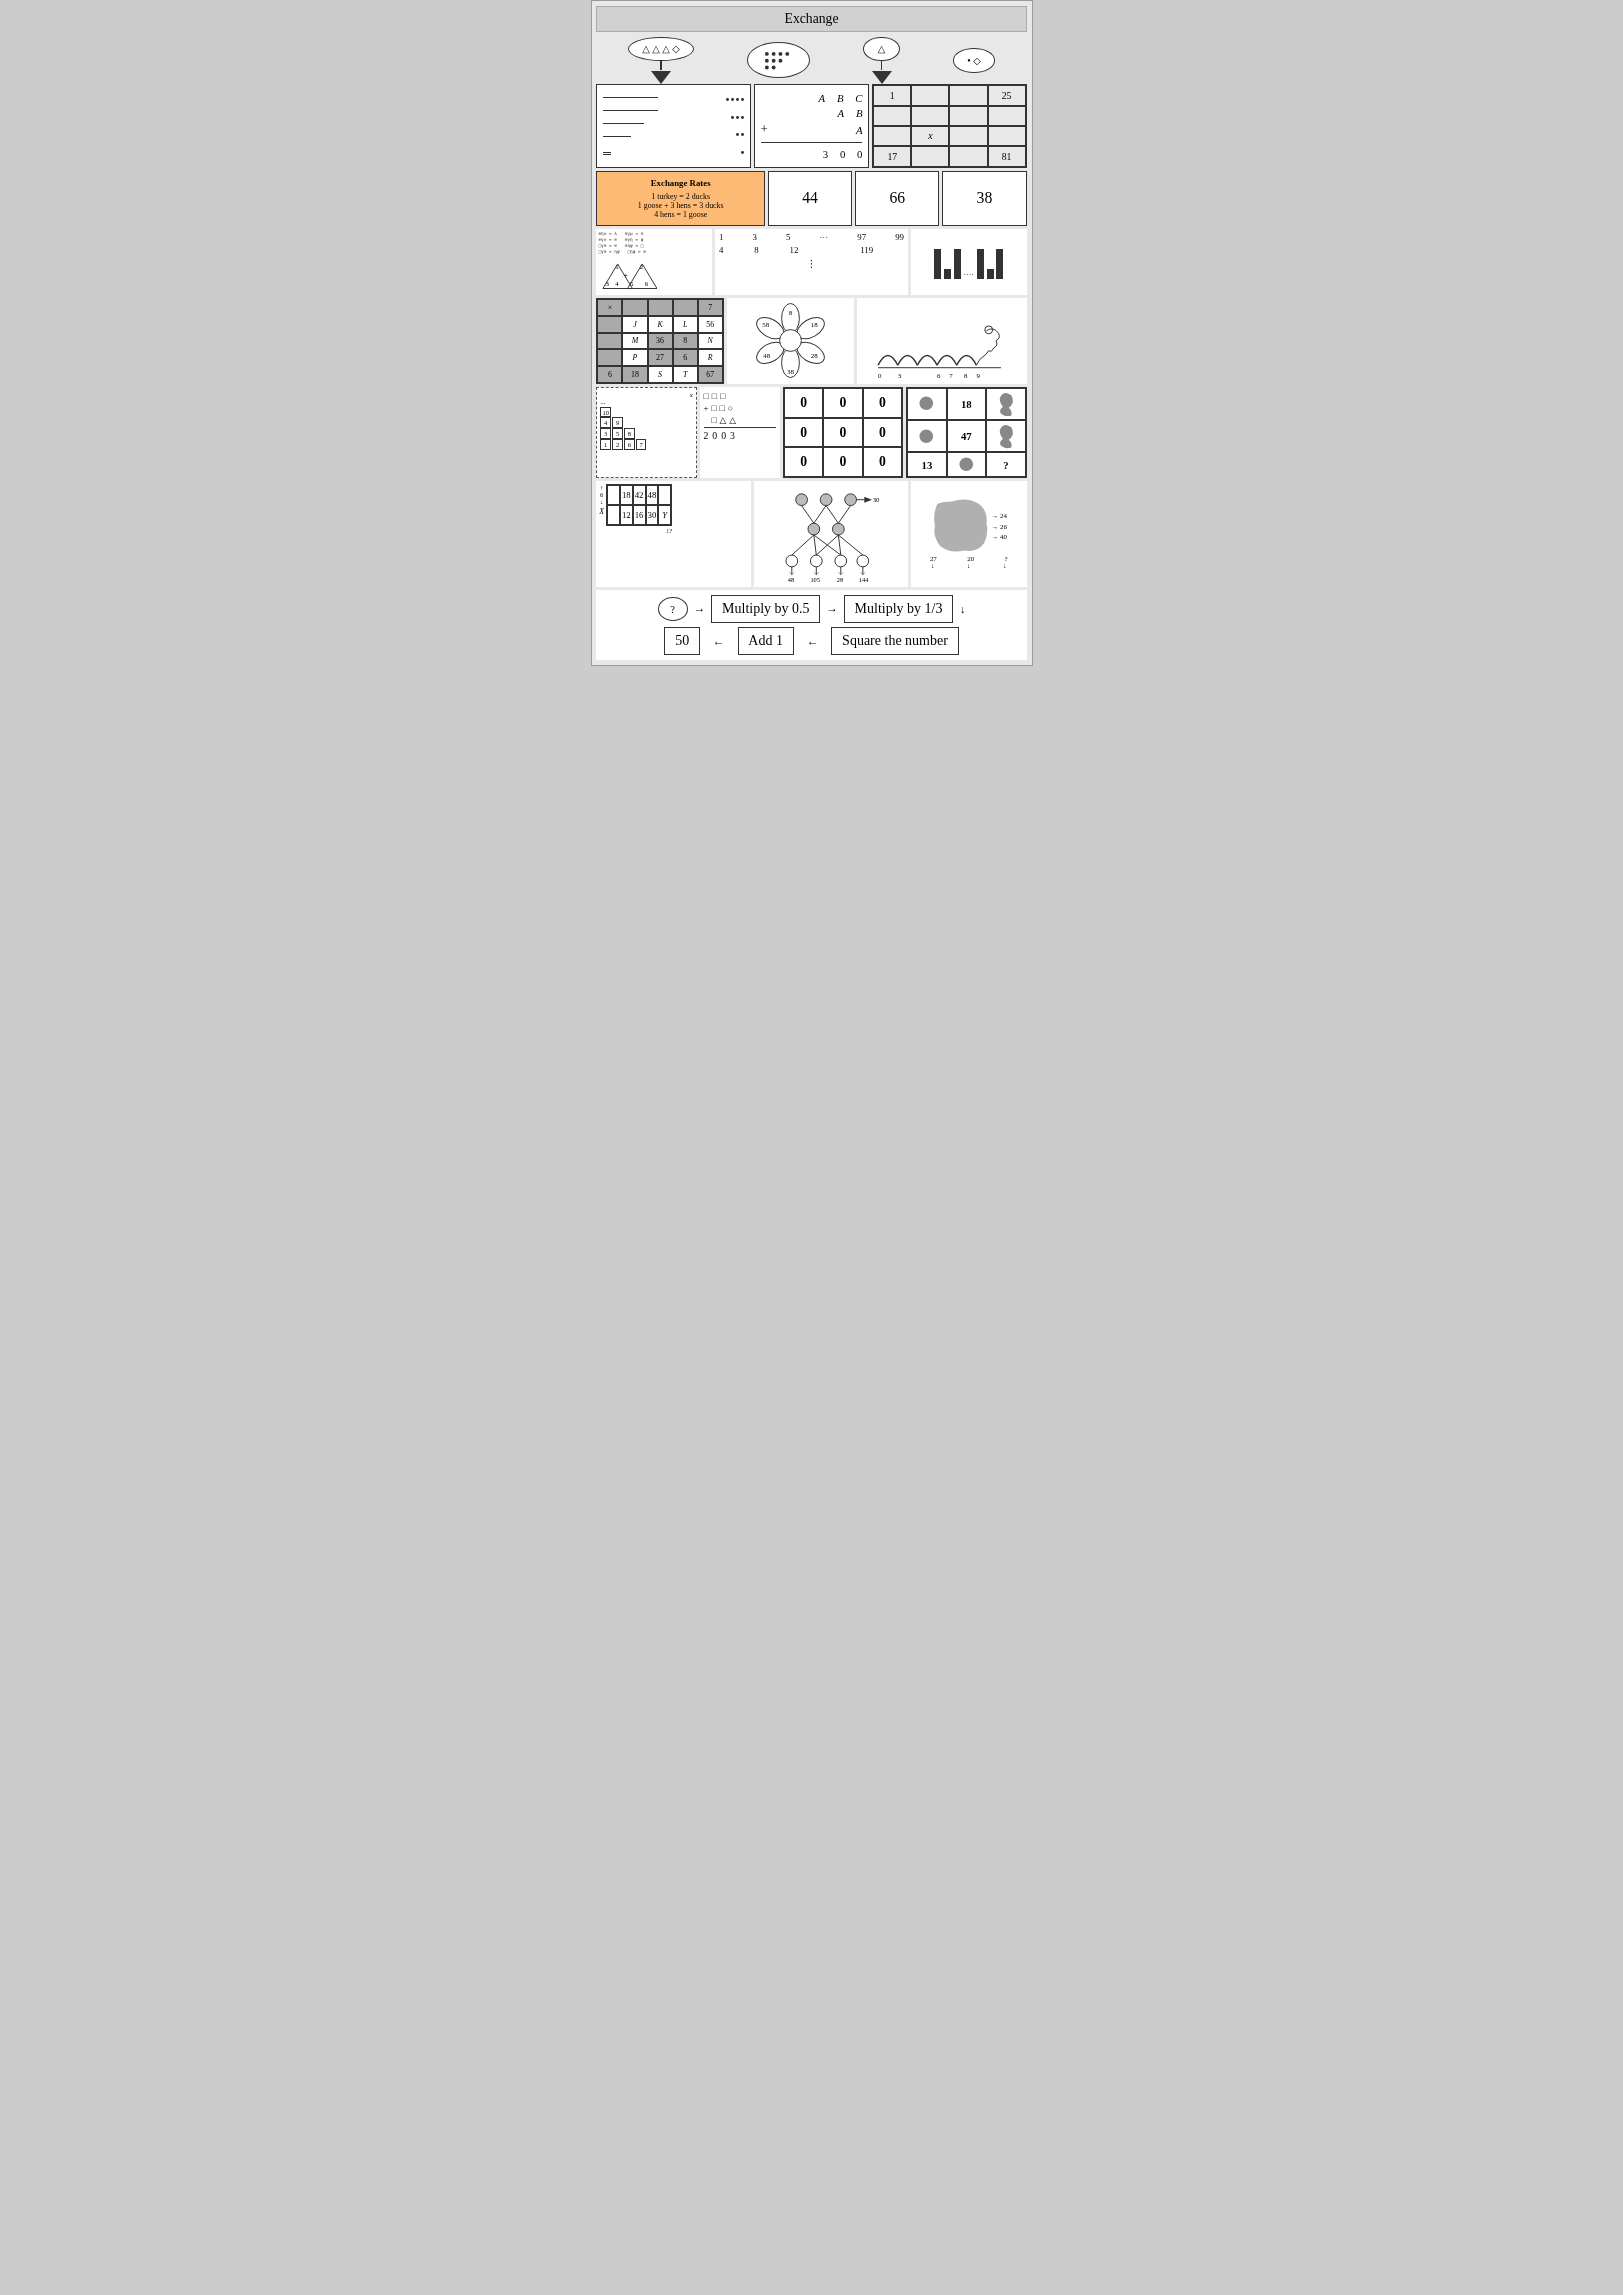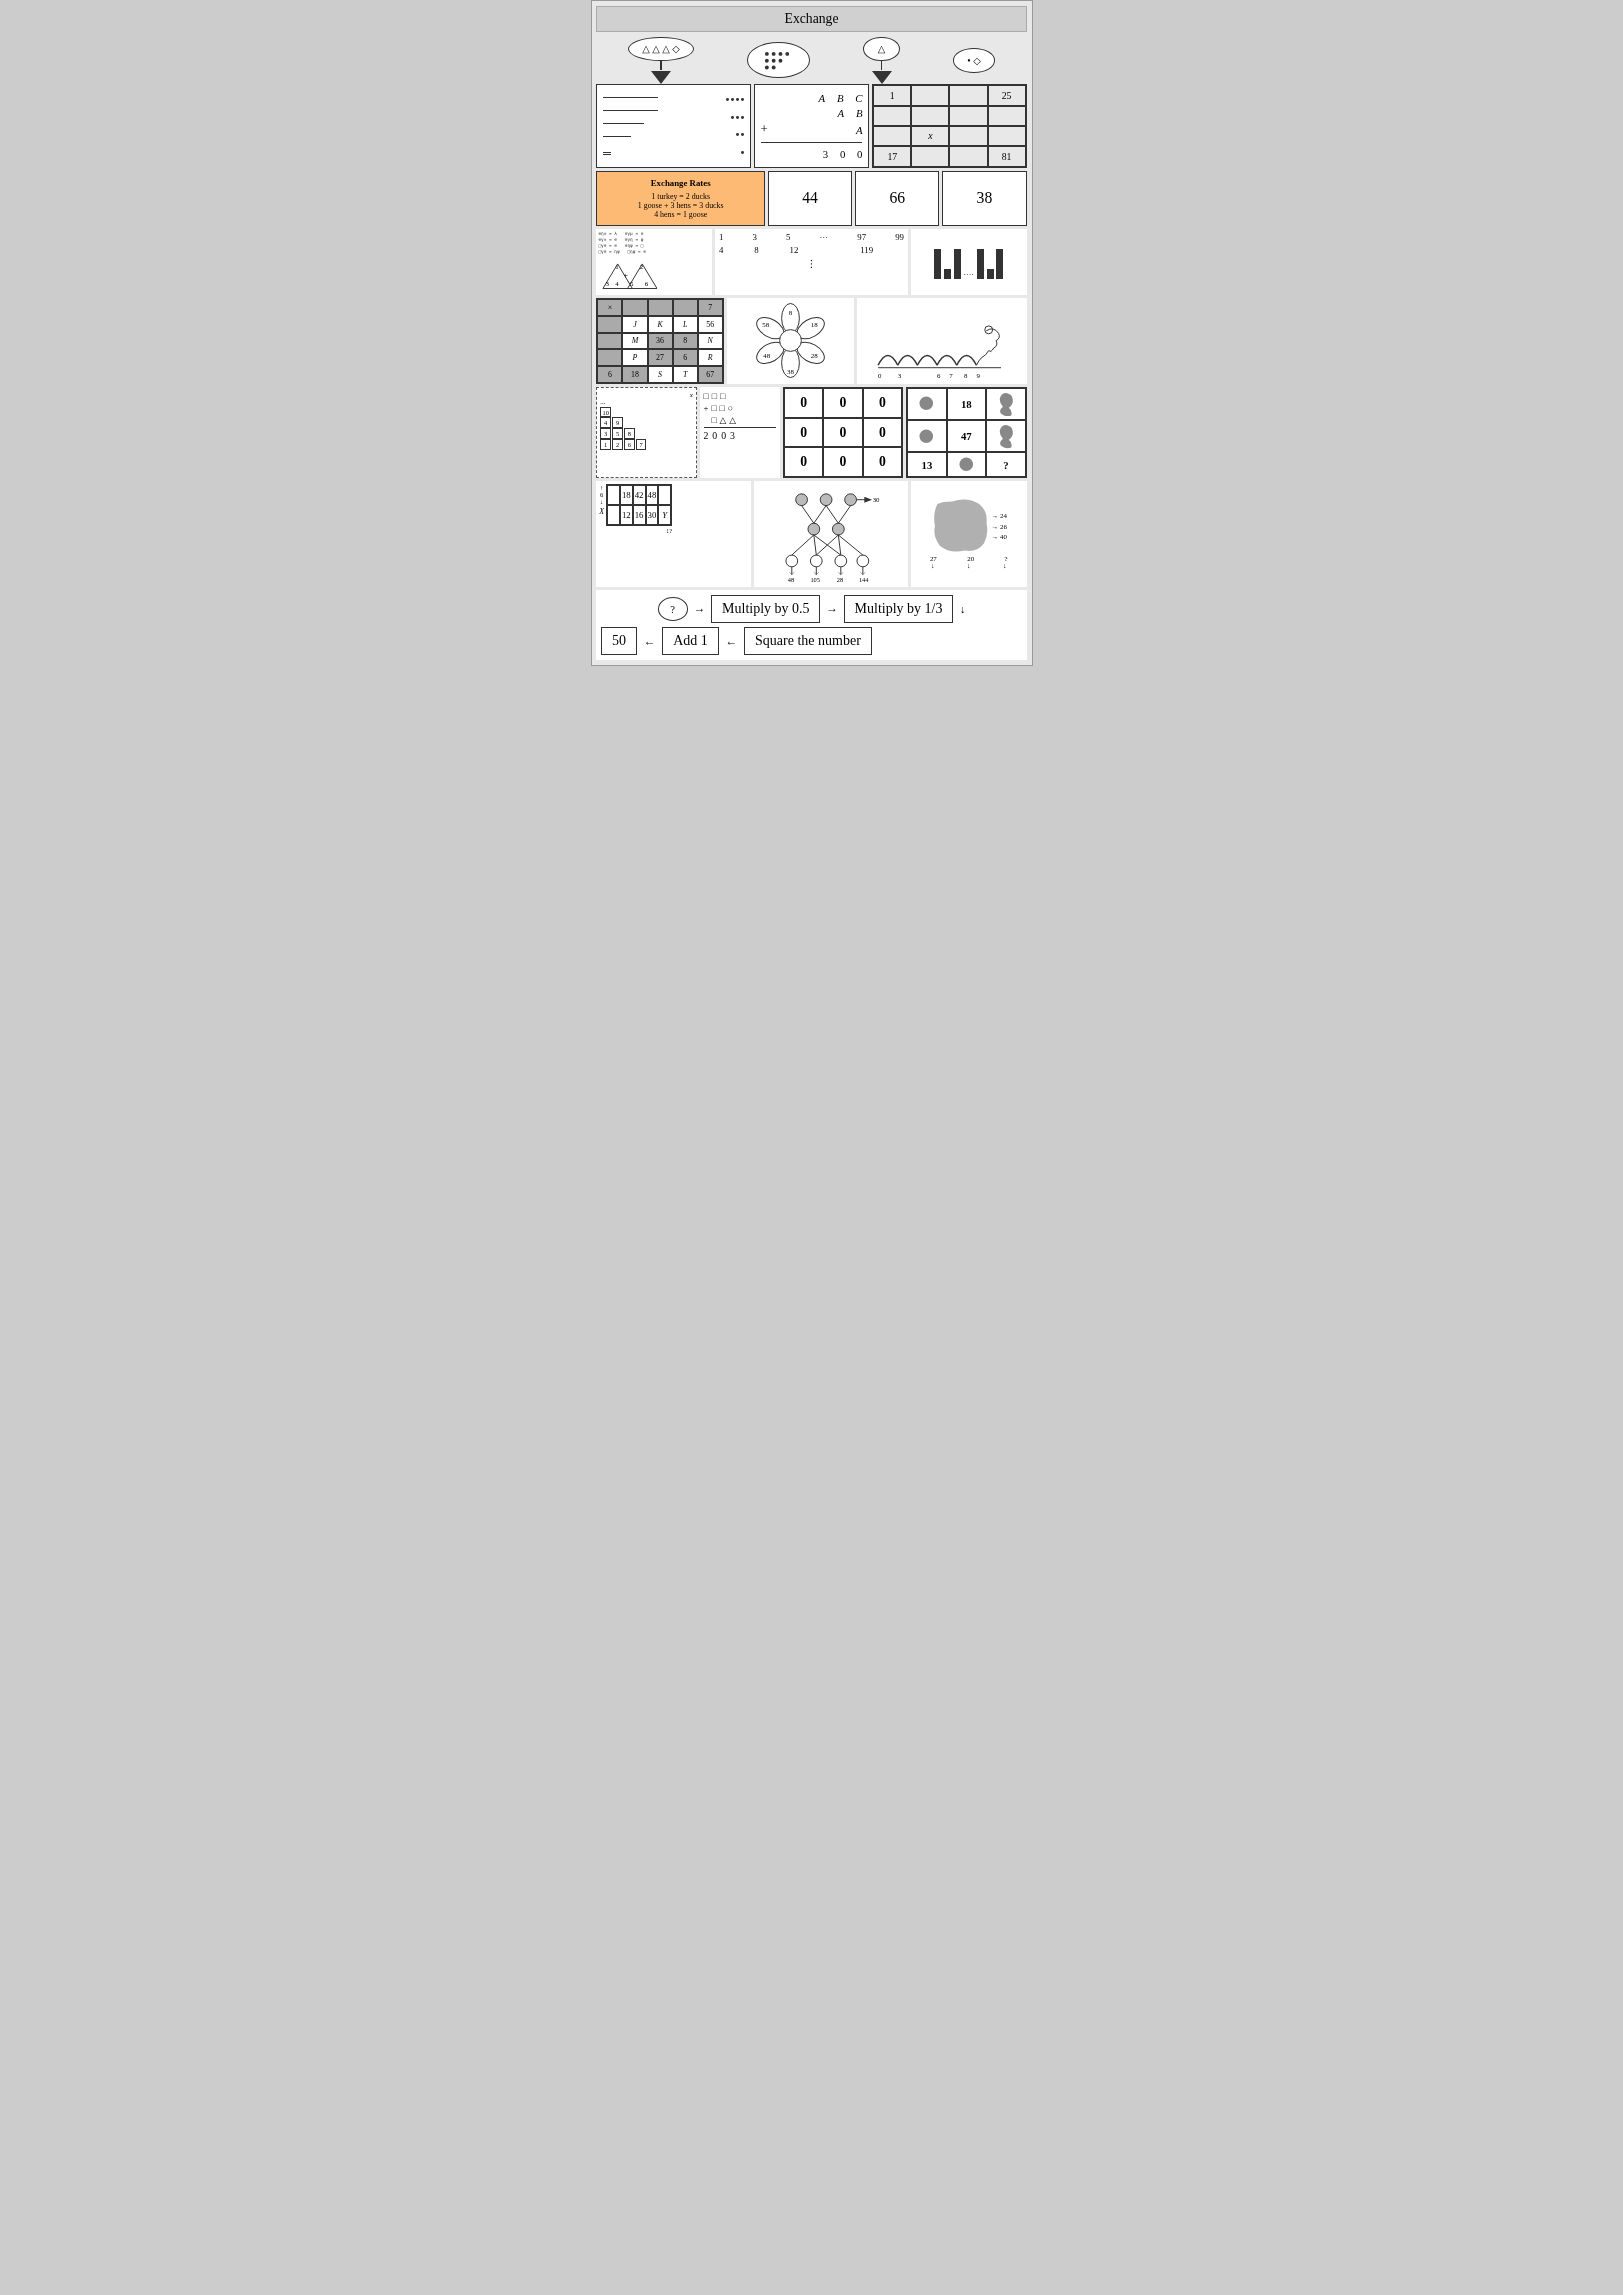--- a/index.html
+++ b/index.html
@@ -307,21 +307,22 @@
     .flow-row {
       display: flex;
       align-items: center;
       justify-content: center;
       gap: 2.9px;
       margin-bottom: 4.9px;
     }
     .flow-row2 {
       display: flex;
       align-items: center;
-      gap: 4px;
+      justify-content: center;
+      gap: 10px;
     }
   </style>
 </head>
 <body>
 
 <div class="page">
 
   <div class="title-bar">Exchange</div>
 
   <div class="ovals-row">

